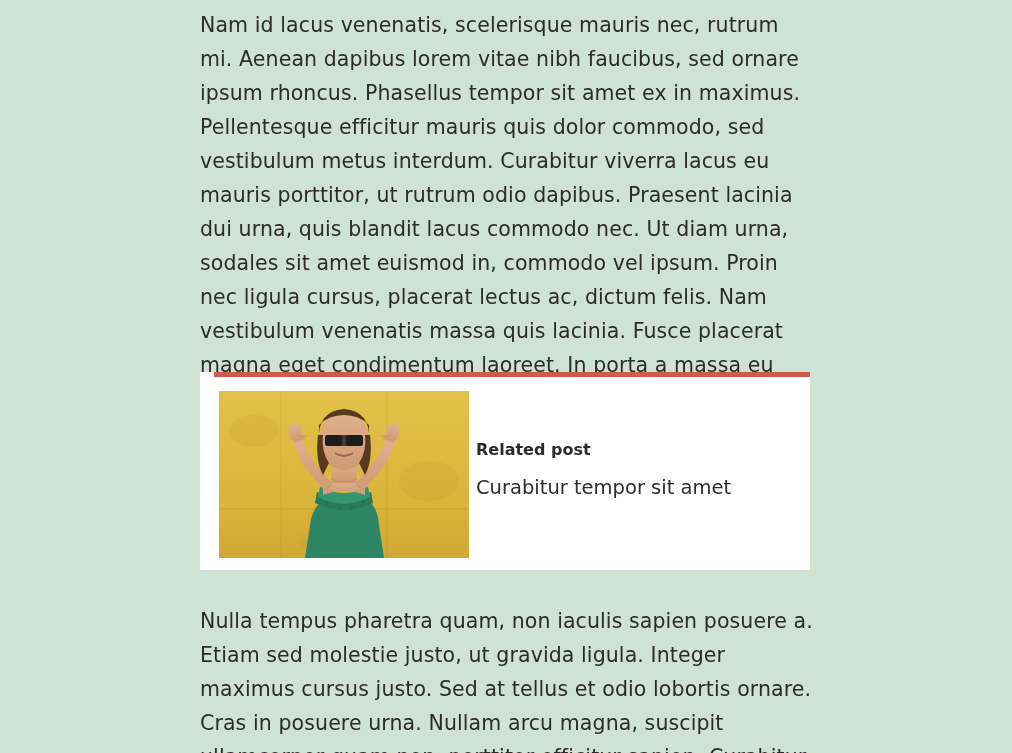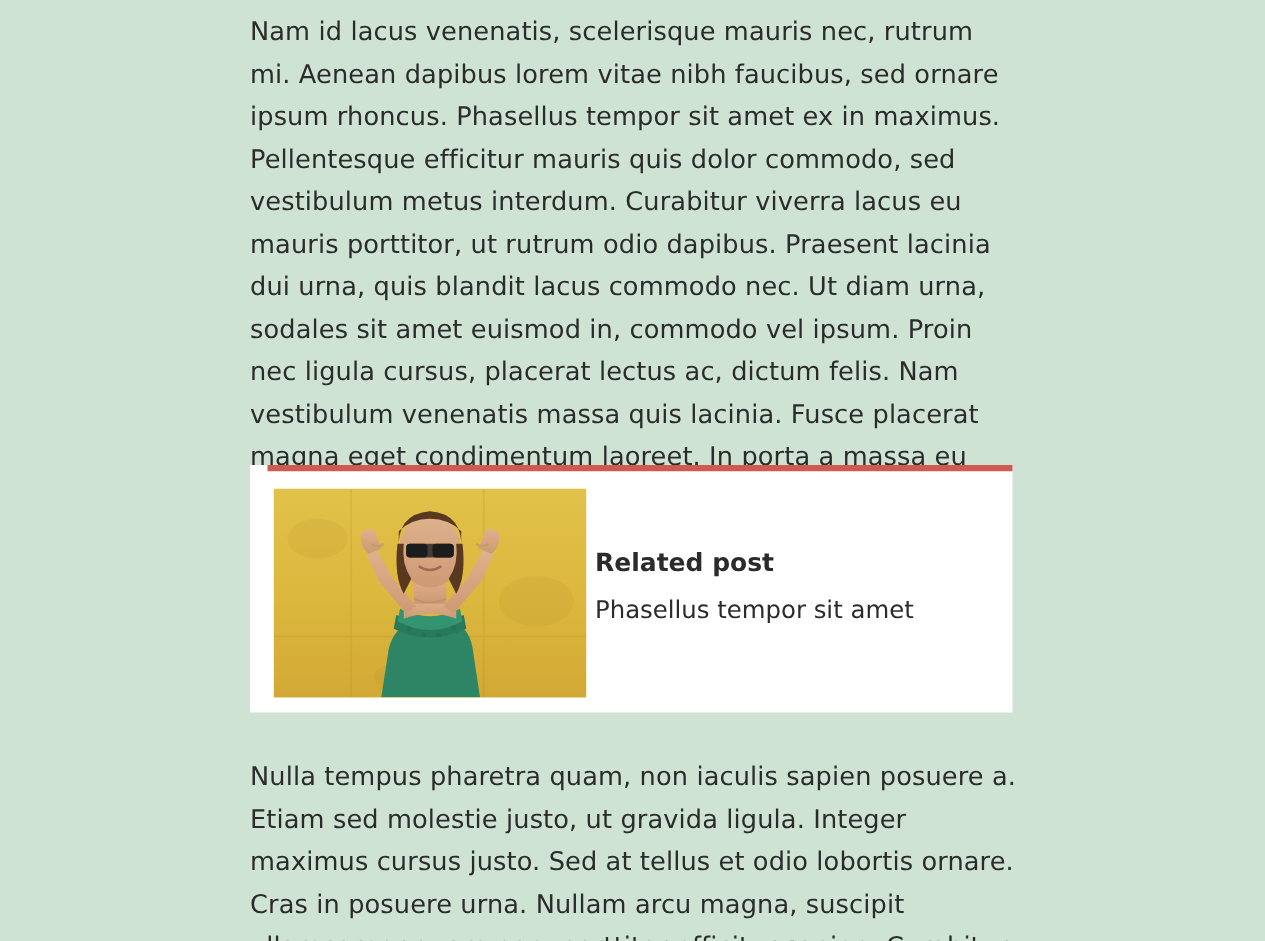--- a/index.html
+++ b/index.html
@@ -84,21 +84,21 @@
     display: block;
   }
   .card-text {
     position: absolute;
     left: 276px;
     top: 60px;
     width: 320px;
   }
   .card-title {
     margin: 0;
-    font-size: 20px;
+    font-size: 16px;
     font-weight: bold;
     color: #2b2b2b;
     line-height: 26px;
     font-family: "DejaVu Sans", sans-serif;
   }
   .card-subtitle {
     margin: 12px 0 0 0;
     font-size: 19.5px;
     font-weight: normal;
     color: #2b2b2b;
@@ -179,21 +179,21 @@
                   <path d="M172 44 q-6 4 -10 0"></path>
                 </g>
                 <path d="M112 88 q13 6 26 0" stroke="#b88b63" stroke-width="1.2" fill="none" opacity="0.5"></path>
               </g>
               <rect x="0" y="0" width="250" height="167" fill="#000000" opacity="0.03"></rect>
             </svg>
           </div>
 
           <div class="card-text">
             <p class="card-title">Related post</p>
-            <p class="card-subtitle">Phasellus tempor sit amet</p>
+            <p class="card-subtitle">Curabitur tempor sit amet</p>
           </div>
 
         </div>
       </div>
 
       <p class="body-text para-bottom">Nulla tempus pharetra quam, non iaculis sapien posuere a. Etiam sed molestie justo, ut gravida ligula. Integer maximus cursus justo. Sed at tellus et odio lobortis ornare. Cras in posuere urna. Nullam arcu magna, suscipit ullamcorper quam non, porttitor efficitur sapien. Curabitur sit amet tristique urna. Vivamus orci risus, suscipit ut</p>
 
     </div>
   </div>
 </div>

